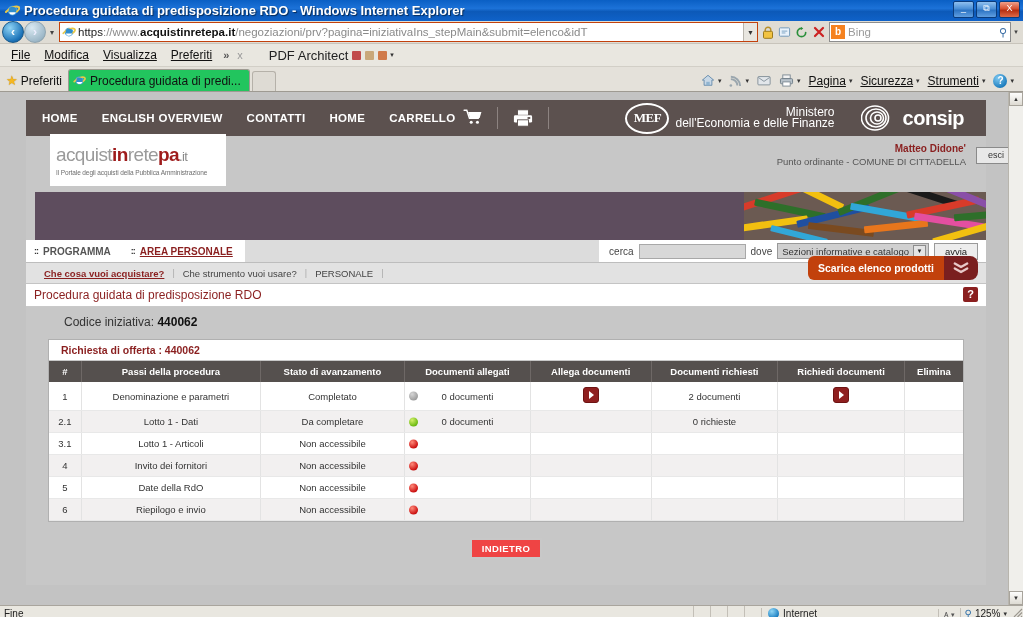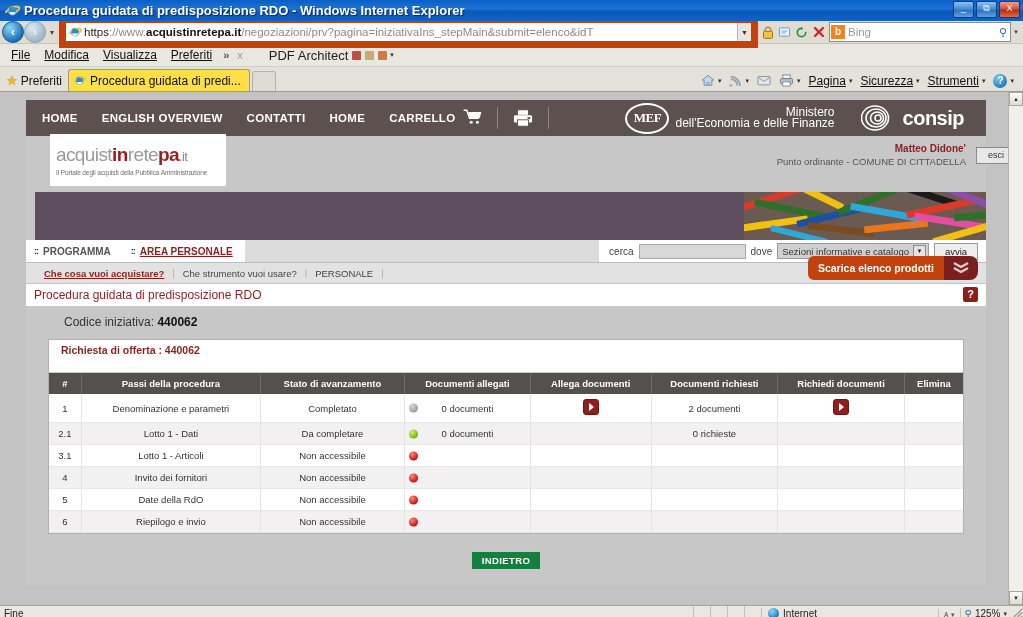--- a/index.html
+++ b/index.html
@@ -48,21 +48,21 @@
   }
   .nav-arrow{
     width:20px;height:20px;border-radius:50%;
     display:flex;align-items:center;justify-content:center;
     color:#fff;font-size:12px;font-weight:bold;flex:none;
   }
   .nav-back{background:radial-gradient(circle at 35% 30%,#8fd4f5,#1a72b8 70%,#0d4f86);border:1px solid #1a5a8a;}
   .nav-fwd{background:radial-gradient(circle at 35% 30%,#d9e9f2,#9fb9c9 70%,#7a96a6);border:1px solid #8fa4b0;color:#eef;}
   .nav-drop{width:12px;text-align:center;color:#444;font-size:8px;flex:none;}
   .addr-box{
-    flex:1;height:18px;background:#fff;border:7px solid #c2410c;
+    flex:1;height:18px;background:#fff;border:1px solid #c2410c;
     display:flex;align-items:center;margin:5px 1px;overflow:hidden;
     min-width:0;
   }
   .addr-ie-icon{width:14px;height:14px;margin:0 2px 0 2px;flex:none;}
   .addr-scheme{color:#222;font-size:11.5px;white-space:nowrap;}
   .addr-host{color:#111;font-weight:bold;font-size:11.5px;white-space:nowrap;}
   .addr-rest{color:#8a8a8a;font-size:11.5px;white-space:nowrap;overflow:hidden;flex:1;min-width:0;}
   .addr-caret{width:13px;background:#e8e6e0;border-left:1px solid #b9b6ae;height:100%;
     display:flex;align-items:center;justify-content:center;font-size:7px;color:#333;flex:none;}
   .addr-ic{width:17px;height:18px;display:flex;align-items:center;justify-content:center;flex:none;}
@@ -90,21 +90,21 @@
   
   .ie-tabrow{
     height:24px;background:#e4e1da;
     display:flex;align-items:flex-end;
     border-bottom:1px solid #9e9a92;
     padding:0 3px;
   }
   .fav-btn{display:flex;align-items:center;height:21px;padding:0 6px 0 3px;font-size:12px;color:#111;}
   .star{color:#f5b721;font-size:13px;margin-right:3px;text-shadow:0 0 1px #a0761a;}
   .tab{
-    height:21px;background:#fde047;border:1px solid #9e9a92;border-bottom:none;
+    height:21px;background:#22c55e;border:1px solid #9e9a92;border-bottom:none;
     border-radius:3px 3px 0 0;display:flex;align-items:center;
     padding:0 8px 0 4px;font-size:12px;color:#111;max-width:250px;
   }
   .tab .tabicon{width:13px;height:13px;margin-right:4px;flex:none;}
   .tab-newspace{width:22px;height:19px;border:1px solid #b5b1a9;border-bottom:none;
     background:#dedbd4;border-radius:3px 3px 0 0;margin-left:2px;}
   .cmdbar{margin-left:auto;display:flex;align-items:center;height:21px;padding-right:2px;}
   .cmd-item{display:flex;align-items:center;padding:0 4px;font-size:12px;color:#111;}
   .cmd-dd{font-size:7px;color:#333;margin-left:3px;}
   
@@ -240,21 +240,21 @@
   .helpico{
     position:absolute;right:8px;top:3px;width:15px;height:15px;background:#8a1f1f;
     color:#fff;font-size:11px;font-weight:bold;text-align:center;line-height:15px;border-radius:2px;
   }
   .body-area{background:#c7c7c7;padding:8px 0 10px 0;min-height:260px;}
   .codice{font-size:12px;color:#333;padding:0 0 10px 38px;}
   .codice b{color:#111;}
   .tablewrap{margin:0 22px 0 22px;background:#fff;padding:0;border:1px solid #b0b0b0;}
   .rdo-title{
     background:#fff;border-bottom:1px solid #c8c8c8;
-    font-size:10.5px;color:#8a1f1f;font-weight:bold;padding:4px 0 16px 12px;
+    font-size:10.5px;color:#8a1f1f;font-weight:bold;padding:4px 0 4px 12px;
   }
   table.steps{border-collapse:collapse;width:100%;font-size:9.5px;background:#fff;}
   table.steps th{
     background:#55504e;color:#fff;font-size:9.5px;font-weight:bold;
     padding:5px 3px;border-right:1px solid #6e6866;text-align:center;white-space:nowrap;
   }
   table.steps th:last-child{border-right:none;}
   table.steps td{
     padding:5px 3px;text-align:center;color:#333;border-right:1px solid #e3e3e3;
     border-bottom:1px solid #e8e8e8;white-space:nowrap;
@@ -272,21 +272,21 @@
   .arrowbtn{
     display:inline-block;width:14px;height:14px;background:#8f1f1f;border-radius:3px;
     position:relative;border:1px solid #6d1313;
   }
   .arrowbtn::after{
     content:"";position:absolute;left:5px;top:3px;
     border-left:5px solid #fff;border-top:4px solid transparent;border-bottom:4px solid transparent;
   }
   .indietro-wrap{text-align:center;padding-top:16px;}
   .indietro{
-    display:inline-block;background:#15803d;color:#fff;font-size:9.5px;font-weight:bold;
+    display:inline-block;background:#ef4444;color:#fff;font-size:9.5px;font-weight:bold;
     letter-spacing:.4px;padding:3px 10px;border:2px solid #c8c8c8;
   }
   
   .statusbar{
     height:15px;background:#e9e7e0;border-top:1px solid #a9a59d;
     display:flex;align-items:center;font-size:10px;color:#222;
   }
   .sb-text{padding-left:4px;flex:1;}
   .sb-cell{width:16px;height:100%;border-left:1px solid #c3bfb7;}
   .sb-zone{display:flex;align-items:center;gap:4px;width:170px;padding-left:6px;border-left:1px solid #c3bfb7;}

